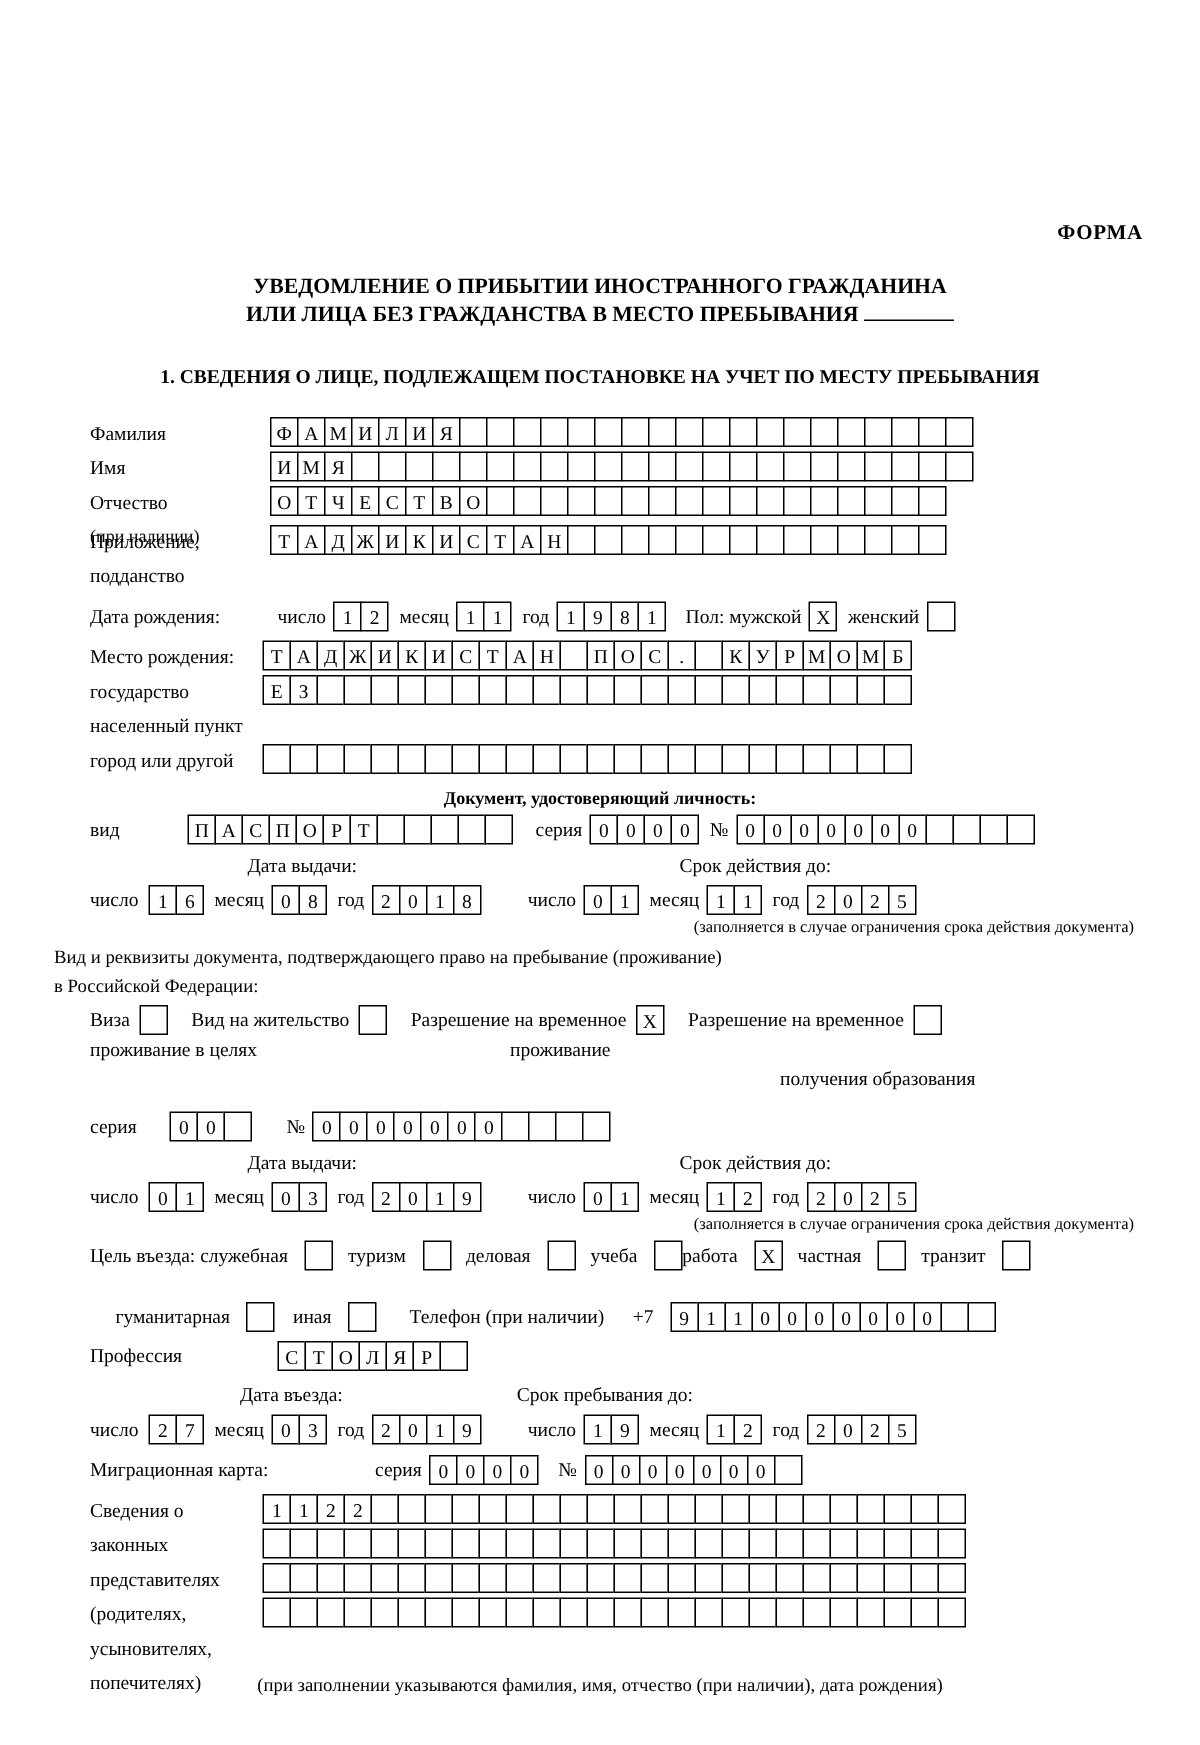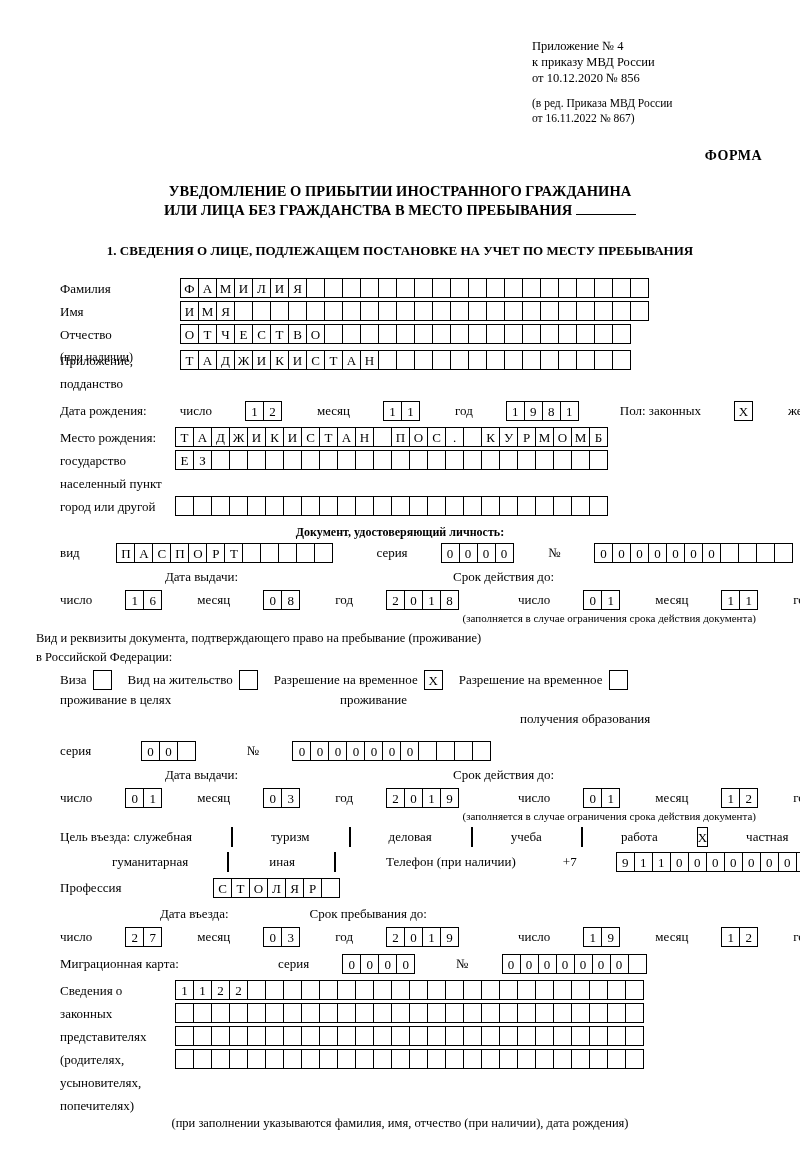--- a/index.html
+++ b/index.html
@@ -68,21 +68,21 @@
     width:19px;height:20px;
     border:1px solid #000;
     margin-right:-1px;
     text-align:center;
     line-height:20px;
     font-size:13px;
     font-family:"Liberation Serif", serif;
     box-sizing:border-box;
     background:#fff;
   }
-  .inline{ display:flex; align-items:flex-end;gap:28px; }
+  .inline{ display:flex; align-items:flex-end; }
   .inline .lbl{ margin-right:5px; }
   .inline .boxes{ margin-right:8px; }
   .note{
     font-size:11px;
     text-align:right;
     padding-right:44px;
     margin-top:1px;
     margin-bottom:3px;
   }
   .subhead{
@@ -128,27 +128,20 @@
     padding-left:60px;
     font-size:13px;
     line-height:19px;
   }
 </style>
 </head>
 <body>
 
 <div class="page">
 
-  <div class="hdr">
-    <div>Приложение № 4</div>
-    <div>к приказу МВД России</div>
-    <div>от 10.12.2020 № 856</div>
-    <div class="sub">(в ред. Приказа МВД России</div>
-    <div class="sub" style="margin-top:0">от 16.11.2022 № 867)</div>
-  </div>
 
   <div class="forma">ФОРМА</div>
 
   <div class="title">
     <div>УВЕДОМЛЕНИЕ О ПРИБЫТИИ ИНОСТРАННОГО ГРАЖДАНИНА</div>
     <div><span>ИЛИ ЛИЦА БЕЗ ГРАЖДАНСТВА В МЕСТО ПРЕБЫВАНИЯ</span> <span class="ul"></span></div>
   </div>
 
   <div class="section1">1. СВЕДЕНИЯ О ЛИЦЕ, ПОДЛЕЖАЩЕМ ПОСТАНОВКЕ НА УЧЕТ ПО МЕСТУ ПРЕБЫВАНИЯ</div>
 
@@ -300,21 +293,21 @@
           <div class="cell">1</div>
           <div class="cell">1</div>
         </div>
       <div class="lbl">год</div>
       <div class="boxes" id="byear-boxes">
           <div class="cell">1</div>
           <div class="cell">9</div>
           <div class="cell">8</div>
           <div class="cell">1</div>
         </div>
-      <div class="lbl" style="margin-left:6px">Пол: законных</div>
+      <div class="lbl" style="margin-left:6px">Пол: мужской</div>
       <div class="boxes" id="sexm-boxes">
           <div class="cell">X</div>
         </div>
       <div class="lbl">женский</div>
       <div class="boxes" id="sexf-boxes">
           <div class="cell"></div>
         </div>
     </div>
 
     <div class="spacer4"></div>
@@ -591,29 +584,29 @@
 
     <div class="row inline" style="margin-top:4px">
       <div class="lbl">Цель въезда: служебная</div>
       <span class="chk ml" id="p-serv"></span>
       <div class="lbl" style="margin-left:10px">туризм</div>
       <span class="chk ml" id="p-tour"></span>
       <div class="lbl" style="margin-left:10px">деловая</div>
       <span class="chk ml" id="p-bus"></span>
       <div class="lbl" style="margin-left:10px">учеба</div>
       <span class="chk ml" id="p-stud"></span>
-      <div class="lbl" style="margin-left:10px">работа</div>
+      <div class="lbl" style="">работа</div>
       <span class="chk ml" id="p-work">X</span>
       <div class="lbl" style="margin-left:10px">частная</div>
       <span class="chk ml" id="p-priv"></span>
       <div class="lbl" style="margin-left:10px">транзит</div>
       <span class="chk ml" id="p-tran"></span>
     </div>
 
-    <div class="row inline" style="padding-left:112px;margin-top:4px">
+    <div class="row inline" style="padding-left:77px;margin-top:20px">
       <div class="lbl">гуманитарная</div>
       <span class="chk ml" id="p-hum"></span>
       <div class="lbl" style="margin-left:12px">иная</div>
       <span class="chk ml" id="p-oth"></span>
       <div class="lbl" style="margin-left:22px">Телефон (при наличии)</div>
       <div class="lbl" style="margin-left:14px">+7</div>
       <div class="boxes ml" id="phone-boxes">
           <div class="cell">9</div>
           <div class="cell">1</div>
           <div class="cell">1</div>
@@ -637,21 +630,21 @@
           <div class="cell">О</div>
           <div class="cell">Л</div>
           <div class="cell">Я</div>
           <div class="cell">Р</div>
           <div class="cell"></div>
         </div>
     </div>
 
     <div class="row" style="padding-left:160px;margin-top:5px">
       <div class="lbl">Дата въезда:</div>
-      <div class="lbl" style="margin-left:81px">Срок пребывания до:</div>
+      <div class="lbl" style="margin-left:116px">Срок пребывания до:</div>
     </div>
 
     <div class="row inline">
       <div class="lbl" style="width:34px">число</div>
       <div class="boxes" id="eday-boxes">
           <div class="cell">2</div>
           <div class="cell">7</div>
         </div>
       <div class="lbl">месяц</div>
       <div class="boxes" id="emon-boxes">

